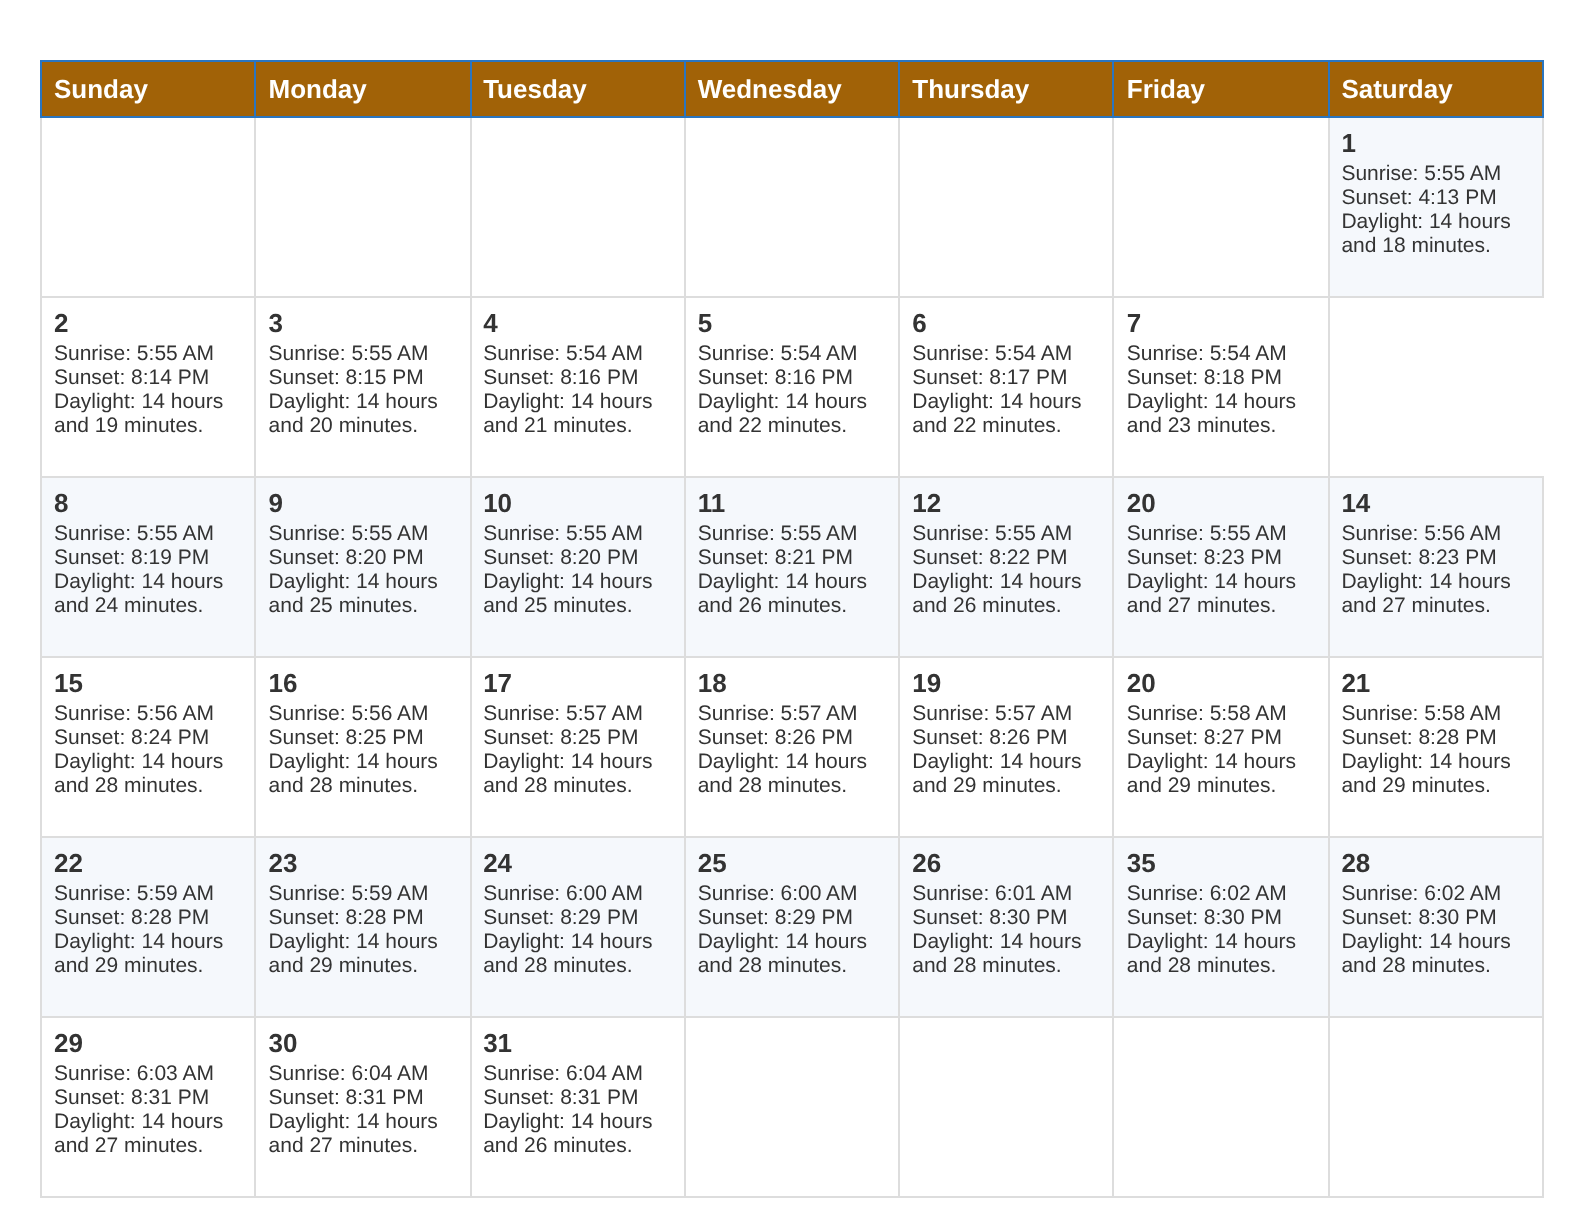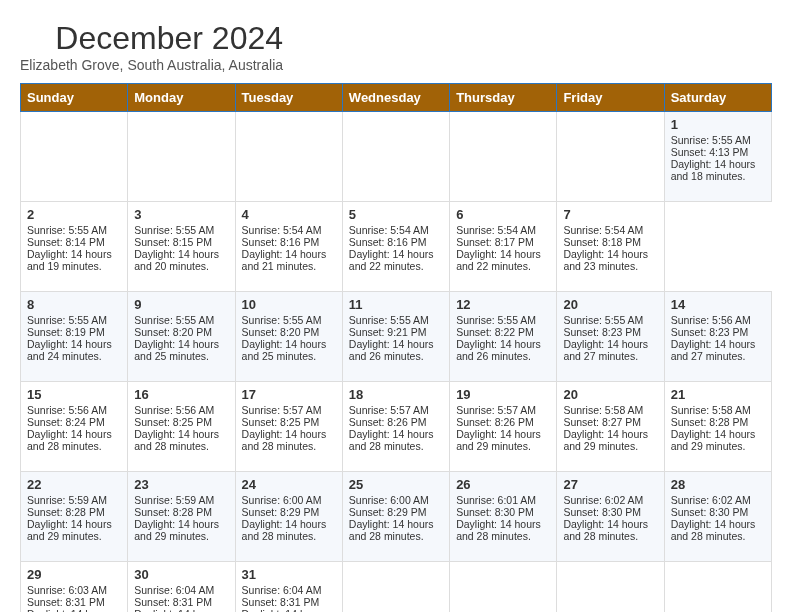--- a/index.html
+++ b/index.html
@@ -68,24 +68,20 @@
       margin-bottom: 2px;
     }
     .empty-cell {
       background: #fff !important;
     }
   </style>
 </head>
 <body>
 
 <div class="header">
-  <div class="title-block">
-    <div class="month-title">December 2024</div>
-    <div class="location">Elizabeth Grove, South Australia, Australia</div>
-  </div>
 </div>
 
 <table>
   <thead>
     <tr>
       <th>Sunday</th>
       <th>Monday</th>
       <th>Tuesday</th>
       <th>Wednesday</th>
       <th>Thursday</th>
@@ -140,21 +136,21 @@
         <td><span class="day-num">9</span>
 <span>Sunrise: 5:55 AM</span><br>
 <span>Sunset: 8:20 PM</span><br>
 <span>Daylight: 14 hours and 25 minutes.</span></td>
         <td><span class="day-num">10</span>
 <span>Sunrise: 5:55 AM</span><br>
 <span>Sunset: 8:20 PM</span><br>
 <span>Daylight: 14 hours and 25 minutes.</span></td>
         <td><span class="day-num">11</span>
 <span>Sunrise: 5:55 AM</span><br>
-<span>Sunset: 9:21 PM</span><br>
+<span>Sunset: 8:21 PM</span><br>
 <span>Daylight: 14 hours and 26 minutes.</span></td>
         <td><span class="day-num">12</span>
 <span>Sunrise: 5:55 AM</span><br>
 <span>Sunset: 8:22 PM</span><br>
 <span>Daylight: 14 hours and 26 minutes.</span></td>
         <td><span class="day-num">20</span>
 <span>Sunrise: 5:55 AM</span><br>
 <span>Sunset: 8:23 PM</span><br>
 <span>Daylight: 14 hours and 27 minutes.</span></td>
         <td><span class="day-num">14</span>
@@ -206,21 +202,21 @@
 <span>Sunset: 8:29 PM</span><br>
 <span>Daylight: 14 hours and 28 minutes.</span></td>
         <td><span class="day-num">25</span>
 <span>Sunrise: 6:00 AM</span><br>
 <span>Sunset: 8:29 PM</span><br>
 <span>Daylight: 14 hours and 28 minutes.</span></td>
         <td><span class="day-num">26</span>
 <span>Sunrise: 6:01 AM</span><br>
 <span>Sunset: 8:30 PM</span><br>
 <span>Daylight: 14 hours and 28 minutes.</span></td>
-        <td><span class="day-num">27</span>
+        <td><span class="day-num">35</span>
 <span>Sunrise: 6:02 AM</span><br>
 <span>Sunset: 8:30 PM</span><br>
 <span>Daylight: 14 hours and 28 minutes.</span></td>
         <td><span class="day-num">28</span>
 <span>Sunrise: 6:02 AM</span><br>
 <span>Sunset: 8:30 PM</span><br>
 <span>Daylight: 14 hours and 28 minutes.</span></td>
       </tr>
       <tr>
         <td><span class="day-num">29</span>

